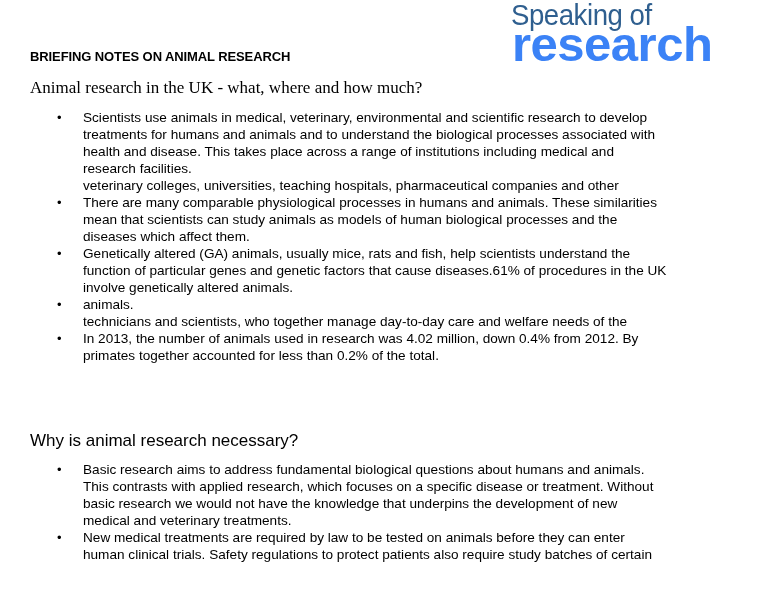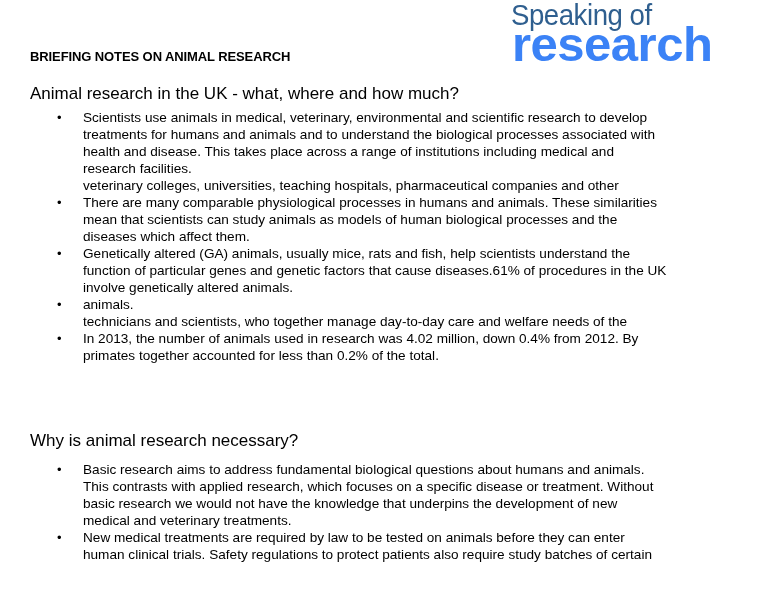--- a/index.html
+++ b/index.html
@@ -91,21 +91,21 @@
 
 <div>
 
   <div class="doc-title">BRIEFING NOTES ON ANIMAL RESEARCH</div>
 
   <div class="logo">
     <span class="logo-top">Speaking of</span>
     <span class="logo-bottom">research</span>
   </div>
 
-  <div class="section-heading" style="top:84px;">Animal research in the UK - what, where and how much?</div>
+  <div class="section-heading" style="top:78px;font-family:Liberation Serif, serif;">Animal research in the UK - what, where and how much?</div>
 
   <ul class="bullet-list" style="top:109px;">
     <li class="bullet-item">
       <span class="bullet-dot">•</span>
       <span class="line">Scientists use animals in medical, veterinary, environmental and scientific research to develop</span>
       <span class="line">treatments for humans and animals and to understand the biological processes associated with</span>
       <span class="line">health and disease. This takes place across a range of institutions including medical and</span>
       <span class="line">research facilities.</span>
       <span class="line">veterinary colleges, universities, teaching hospitals, pharmaceutical companies and other</span>
     </li>

